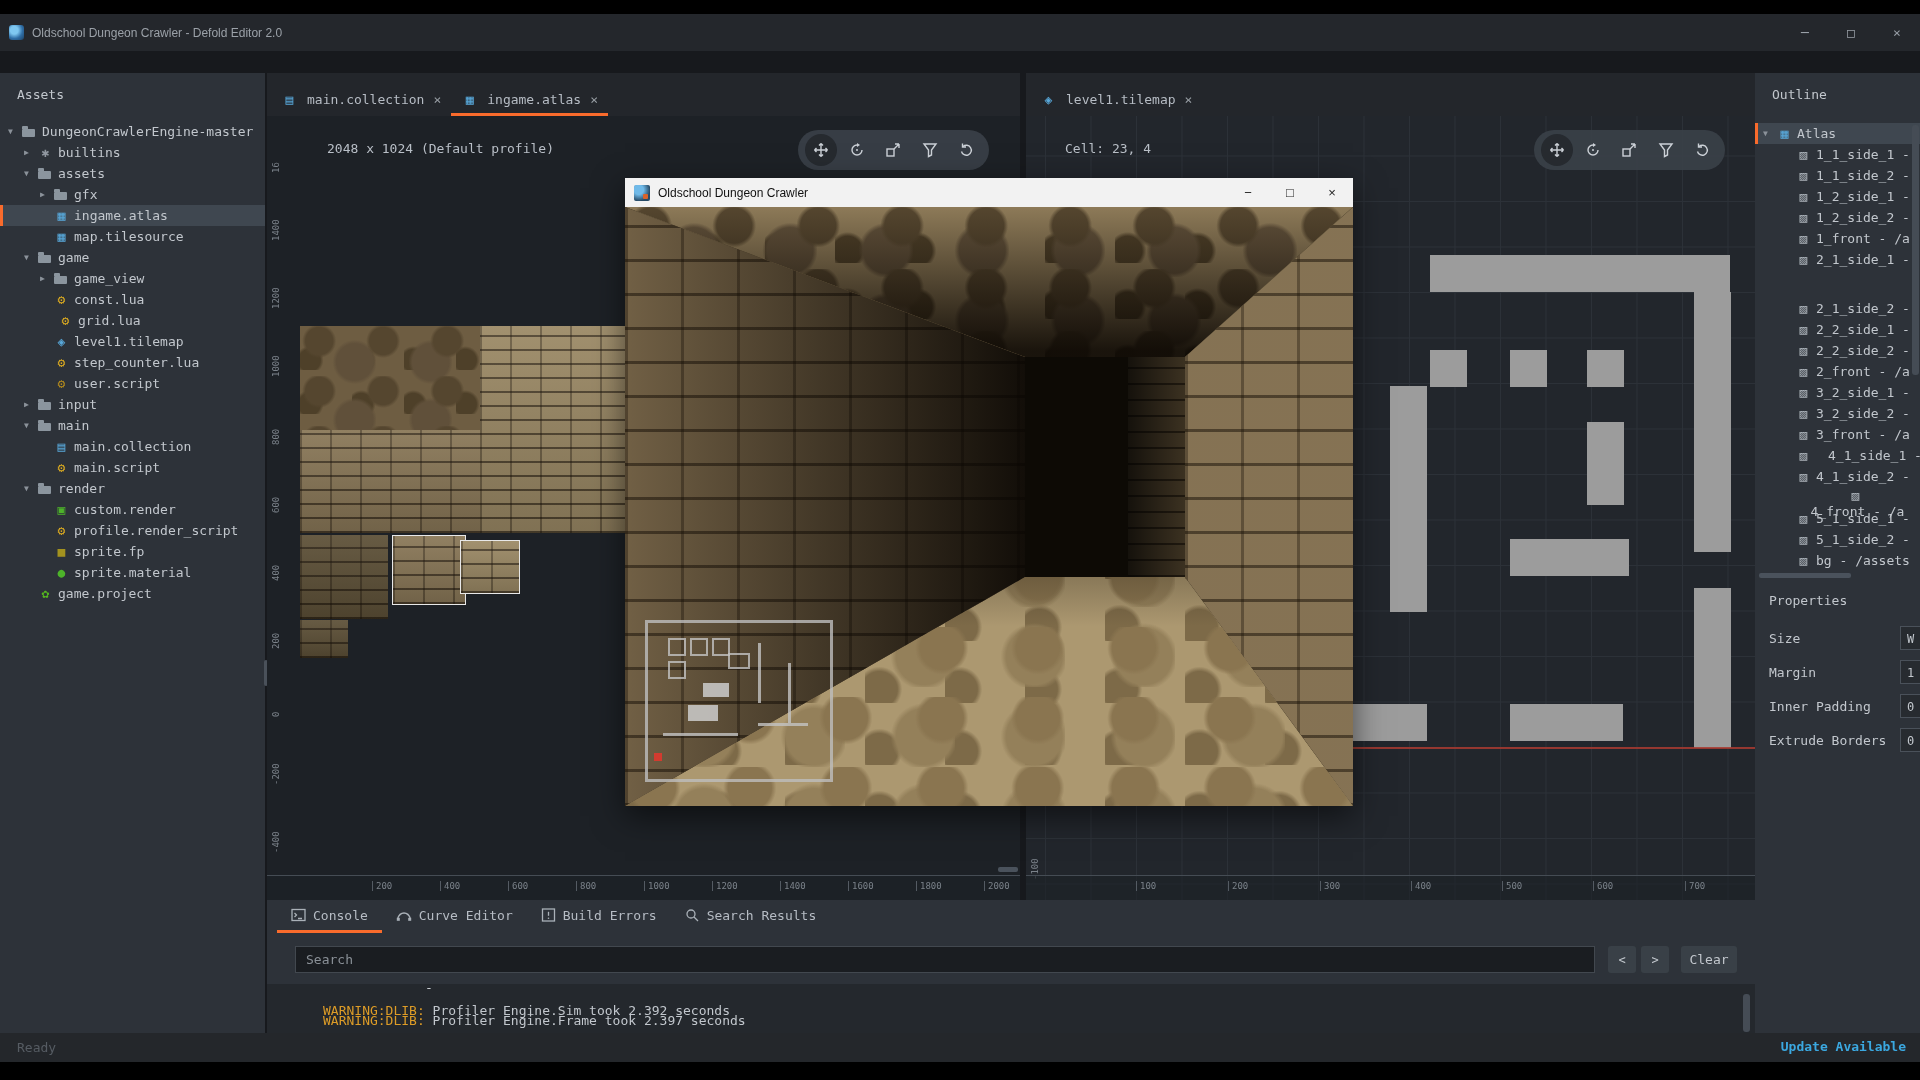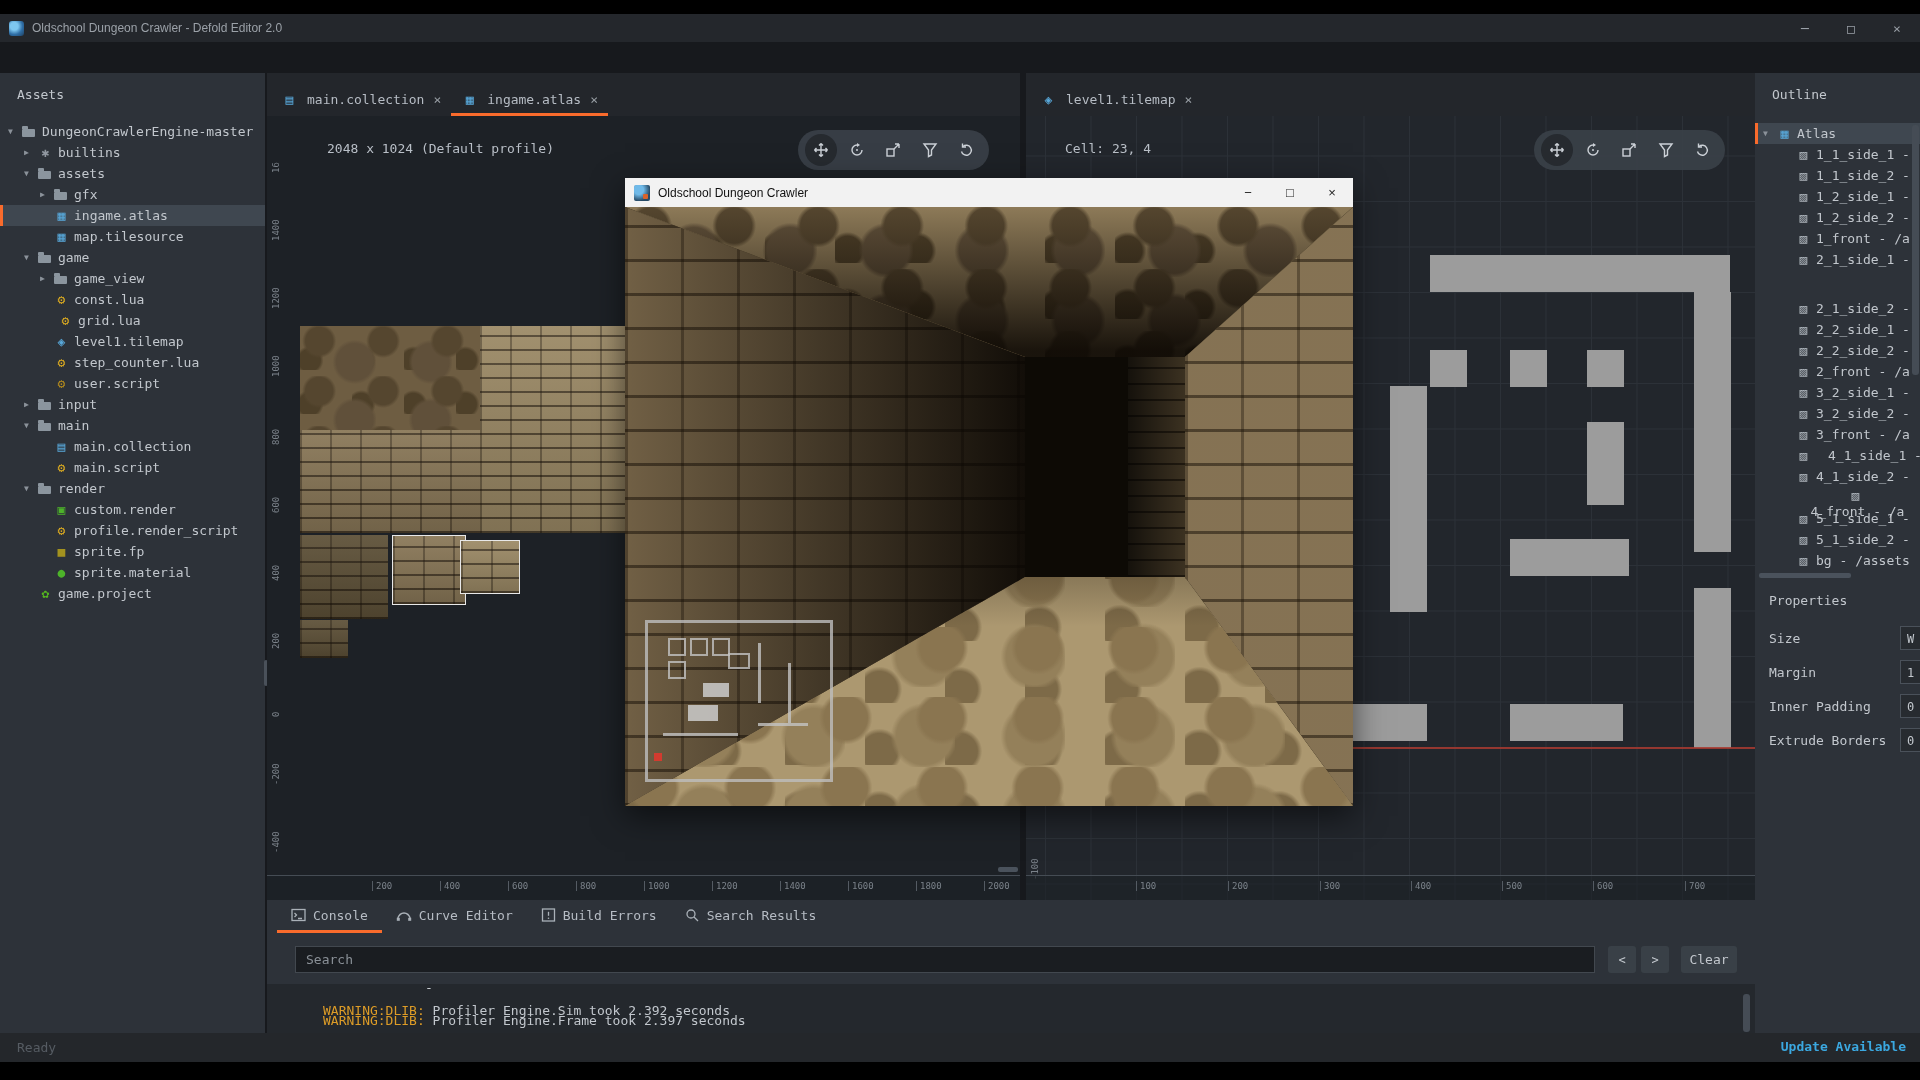--- a/index.html
+++ b/index.html
@@ -2,21 +2,21 @@
 <html><head>
 <meta charset="utf-8">
 <style>
   html,body{margin:0;padding:0;background:#000;}
   .screen{position:relative;width:1920px;height:1080px;background:#17191d;overflow:hidden;
           font-family:"DejaVu Sans Mono",monospace;color:#c2c7cd;-webkit-font-smoothing:antialiased;}
   .abs{position:absolute;}
 
   
   .top-black{left:0;top:0;width:1920px;height:14px;background:#000;}
-  .titlebar{left:0;top:14px;width:1920px;height:28px;background:#24272c;display:flex;align-items:center;}
+  .titlebar{left:0;top:14px;width:1920px;height:37px;background:#24272c;display:flex;align-items:center;}
   .titlebar .apptitle{font-family:"Liberation Sans",sans-serif;font-size:12px;color:#9ba1a8;margin-left:8px;}
   .defold-logo{width:15px;height:15px;margin-left:9px;border-radius:3px;
       background:radial-gradient(circle at 35% 35%, #7ec7f0 0 28%, #2f6ea6 60%, #1d3e5e 100%);}
   .winctl{margin-left:auto;display:flex;}
   .winctl span{width:46px;height:28px;display:flex;align-items:center;justify-content:center;color:#9aa0a8;font-size:13px;}
   .menubar{left:0;top:42px;width:1920px;height:31px;background:#16191d;display:flex;align-items:center;padding-left:14px;box-sizing:border-box;}
   .menubar span{padding:0 14px;font-size:13px;color:#c2c7cd;}
 
   
   .assets-panel{left:0;top:73px;width:265px;height:960px;background:#2d3239;}

